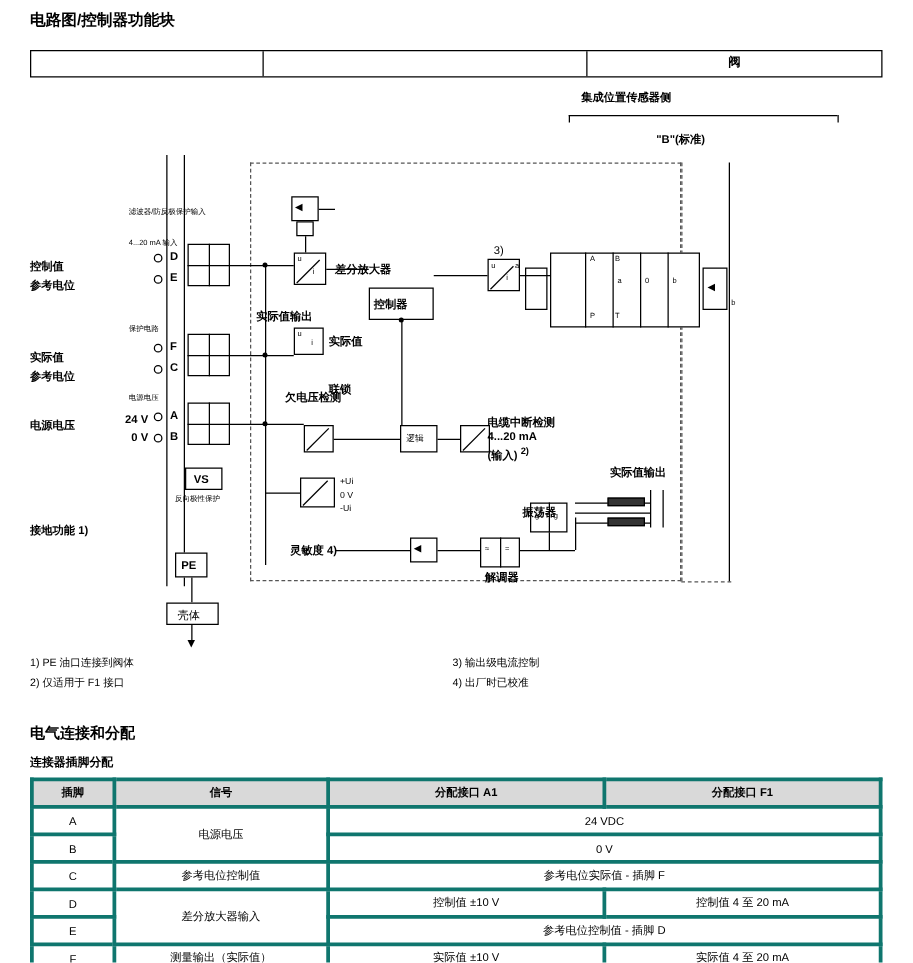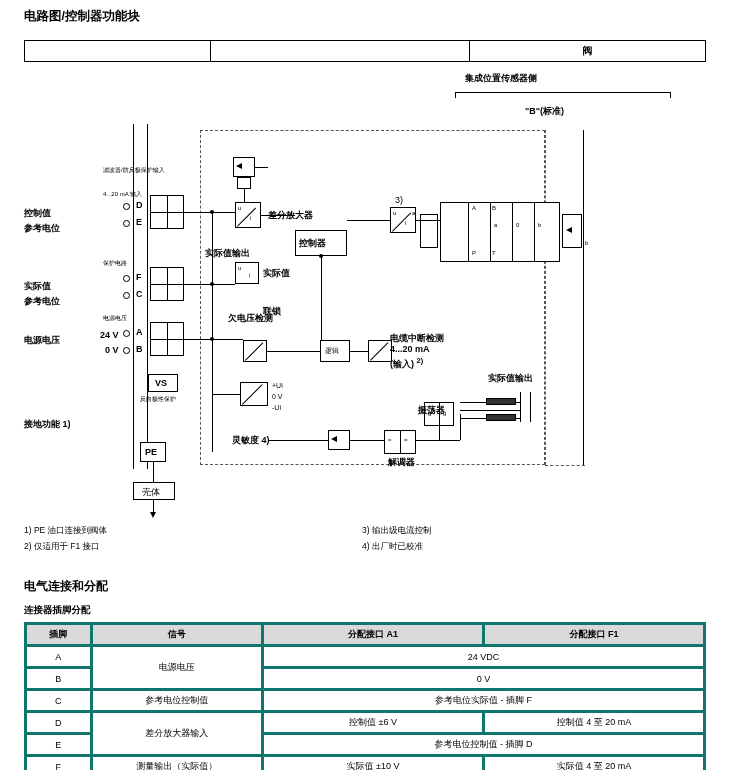--- a/index.html
+++ b/index.html
@@ -292,21 +292,21 @@
         <td colspan="2">0 V</td>
       </tr>
       <tr>
         <td>C</td>
         <td class="sig">参考电位控制值</td>
         <td colspan="2">参考电位实际值 - 插脚 F</td>
       </tr>
       <tr>
         <td>D</td>
         <td class="sig" rowspan="2">差分放大器输入</td>
-        <td>控制值 ±6 V</td>
+        <td>控制值 ±10 V</td>
         <td>控制值 4 至 20 mA</td>
       </tr>
       <tr>
         <td>E</td>
         <td colspan="2">参考电位控制值 - 插脚 D</td>
       </tr>
       <tr>
         <td>F</td>
         <td class="sig">测量输出（实际值）</td>
         <td>实际值 ±10 V</td>

